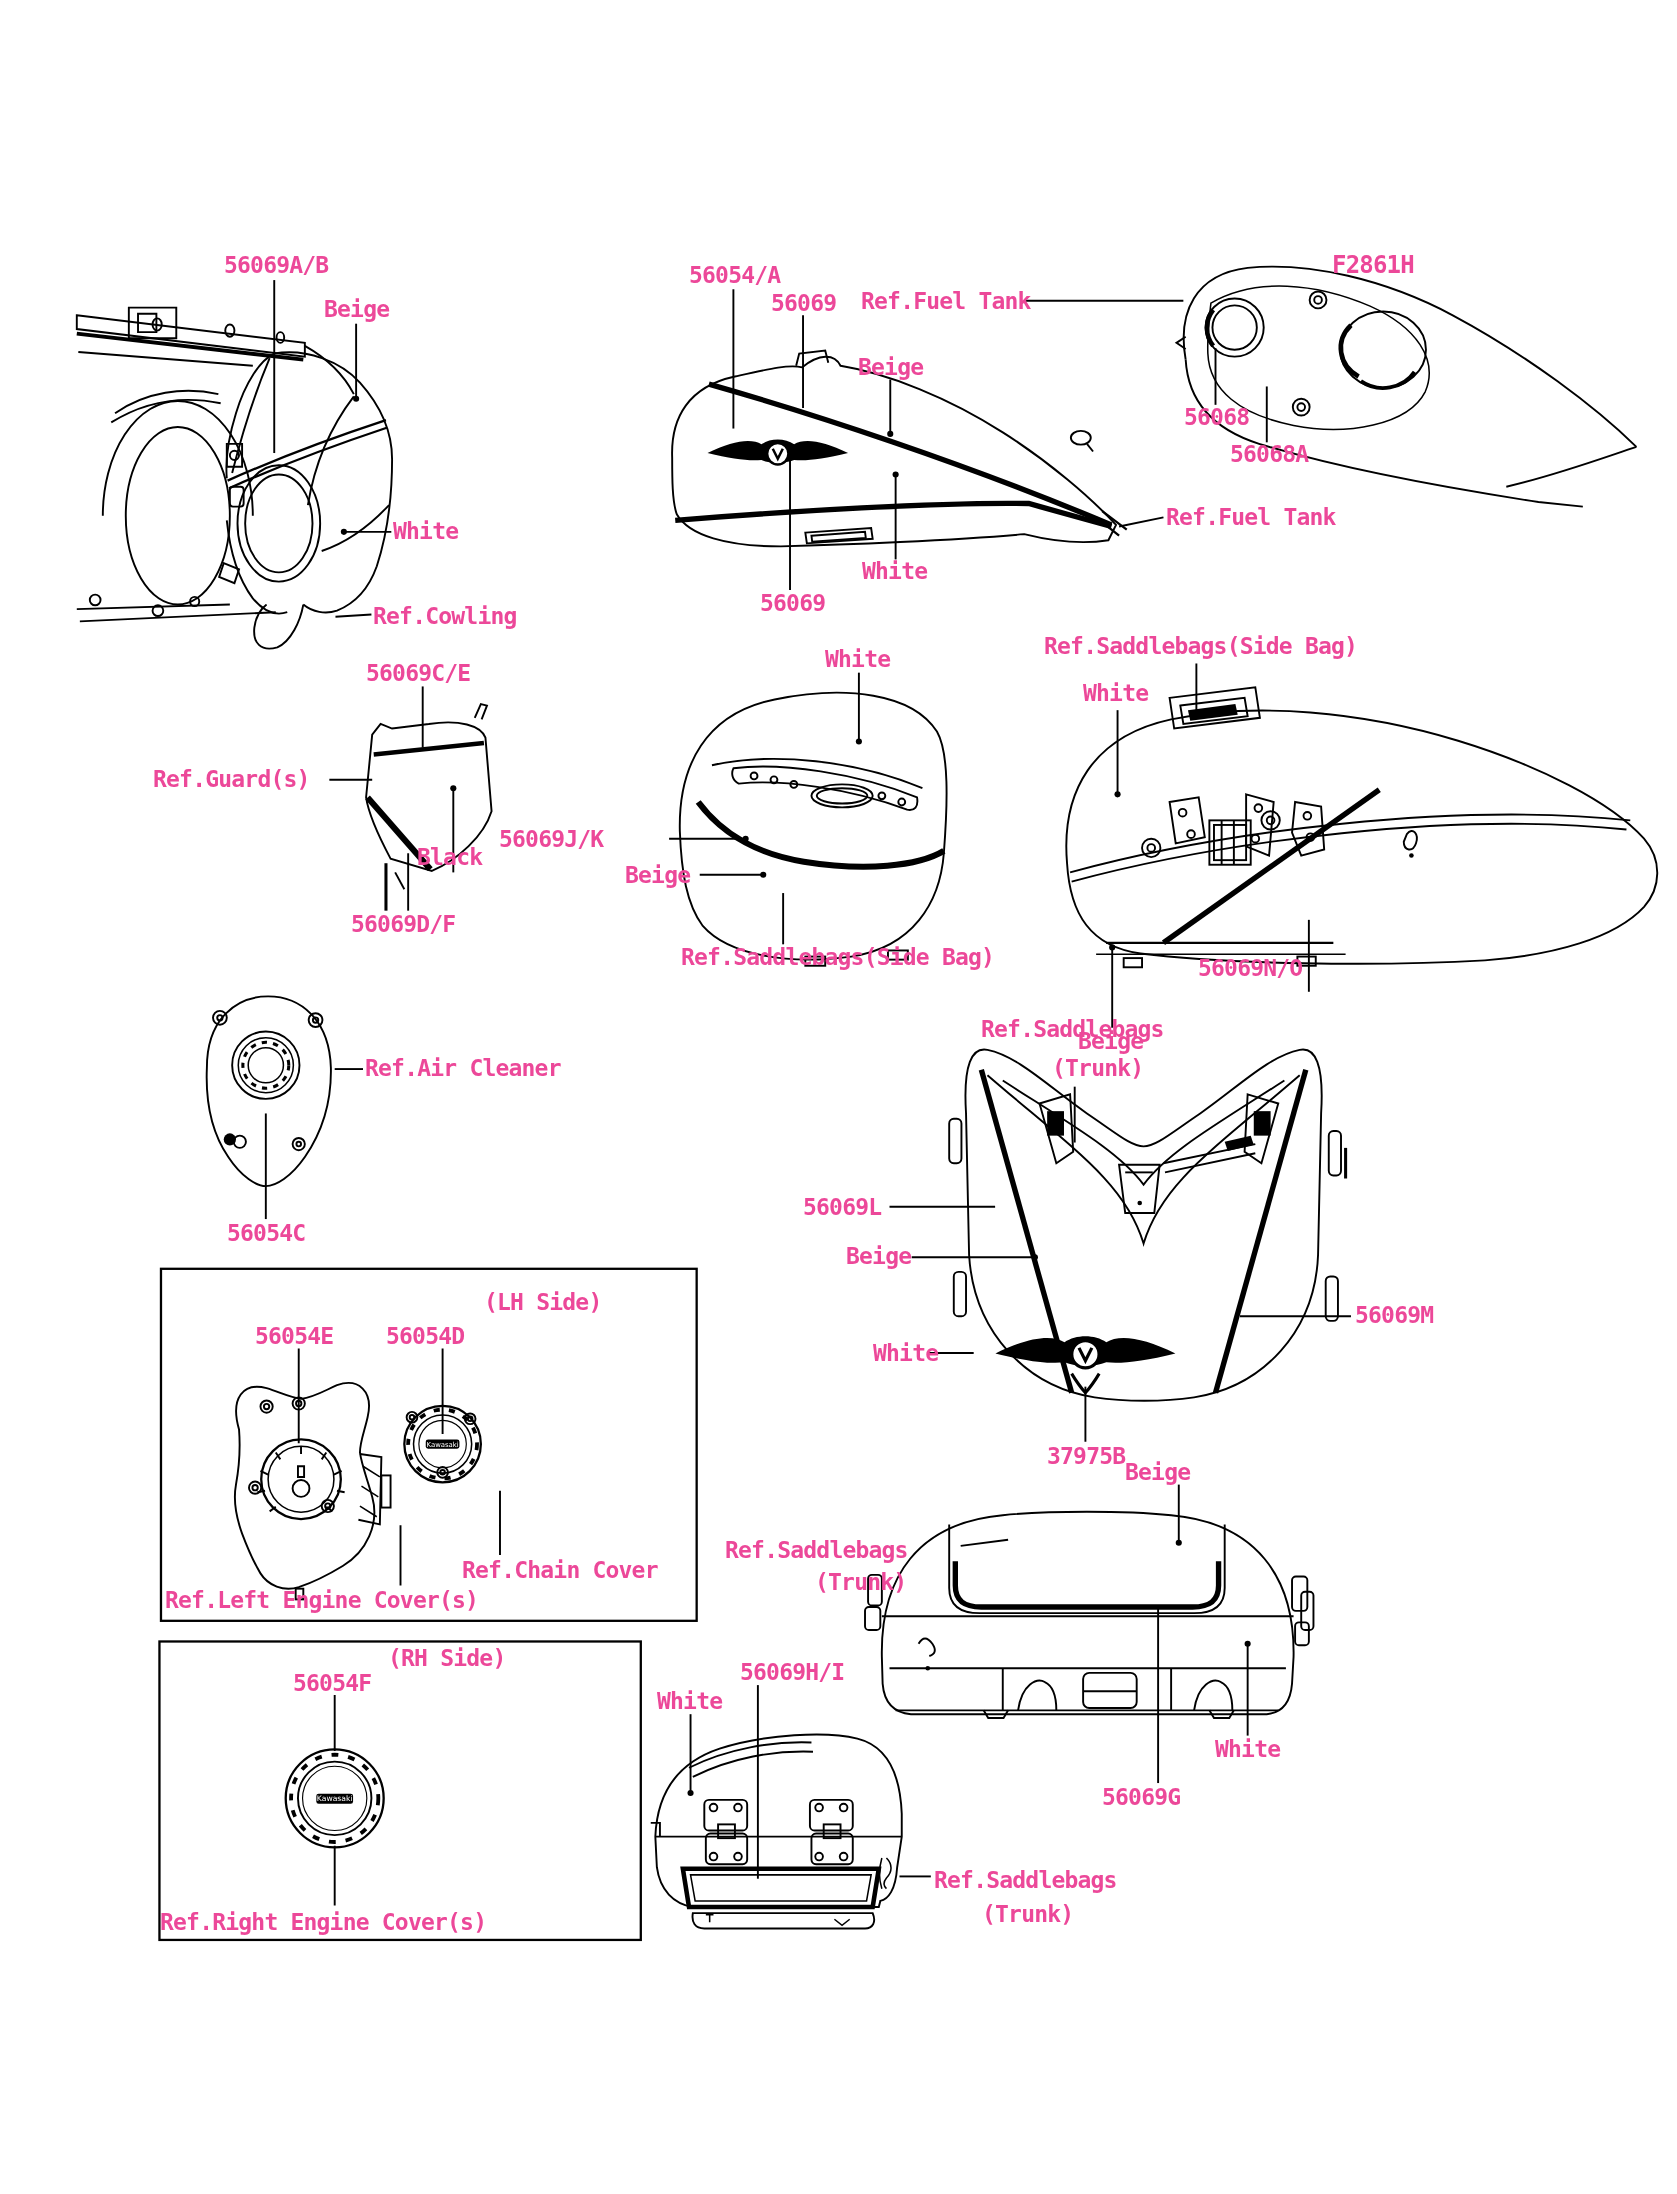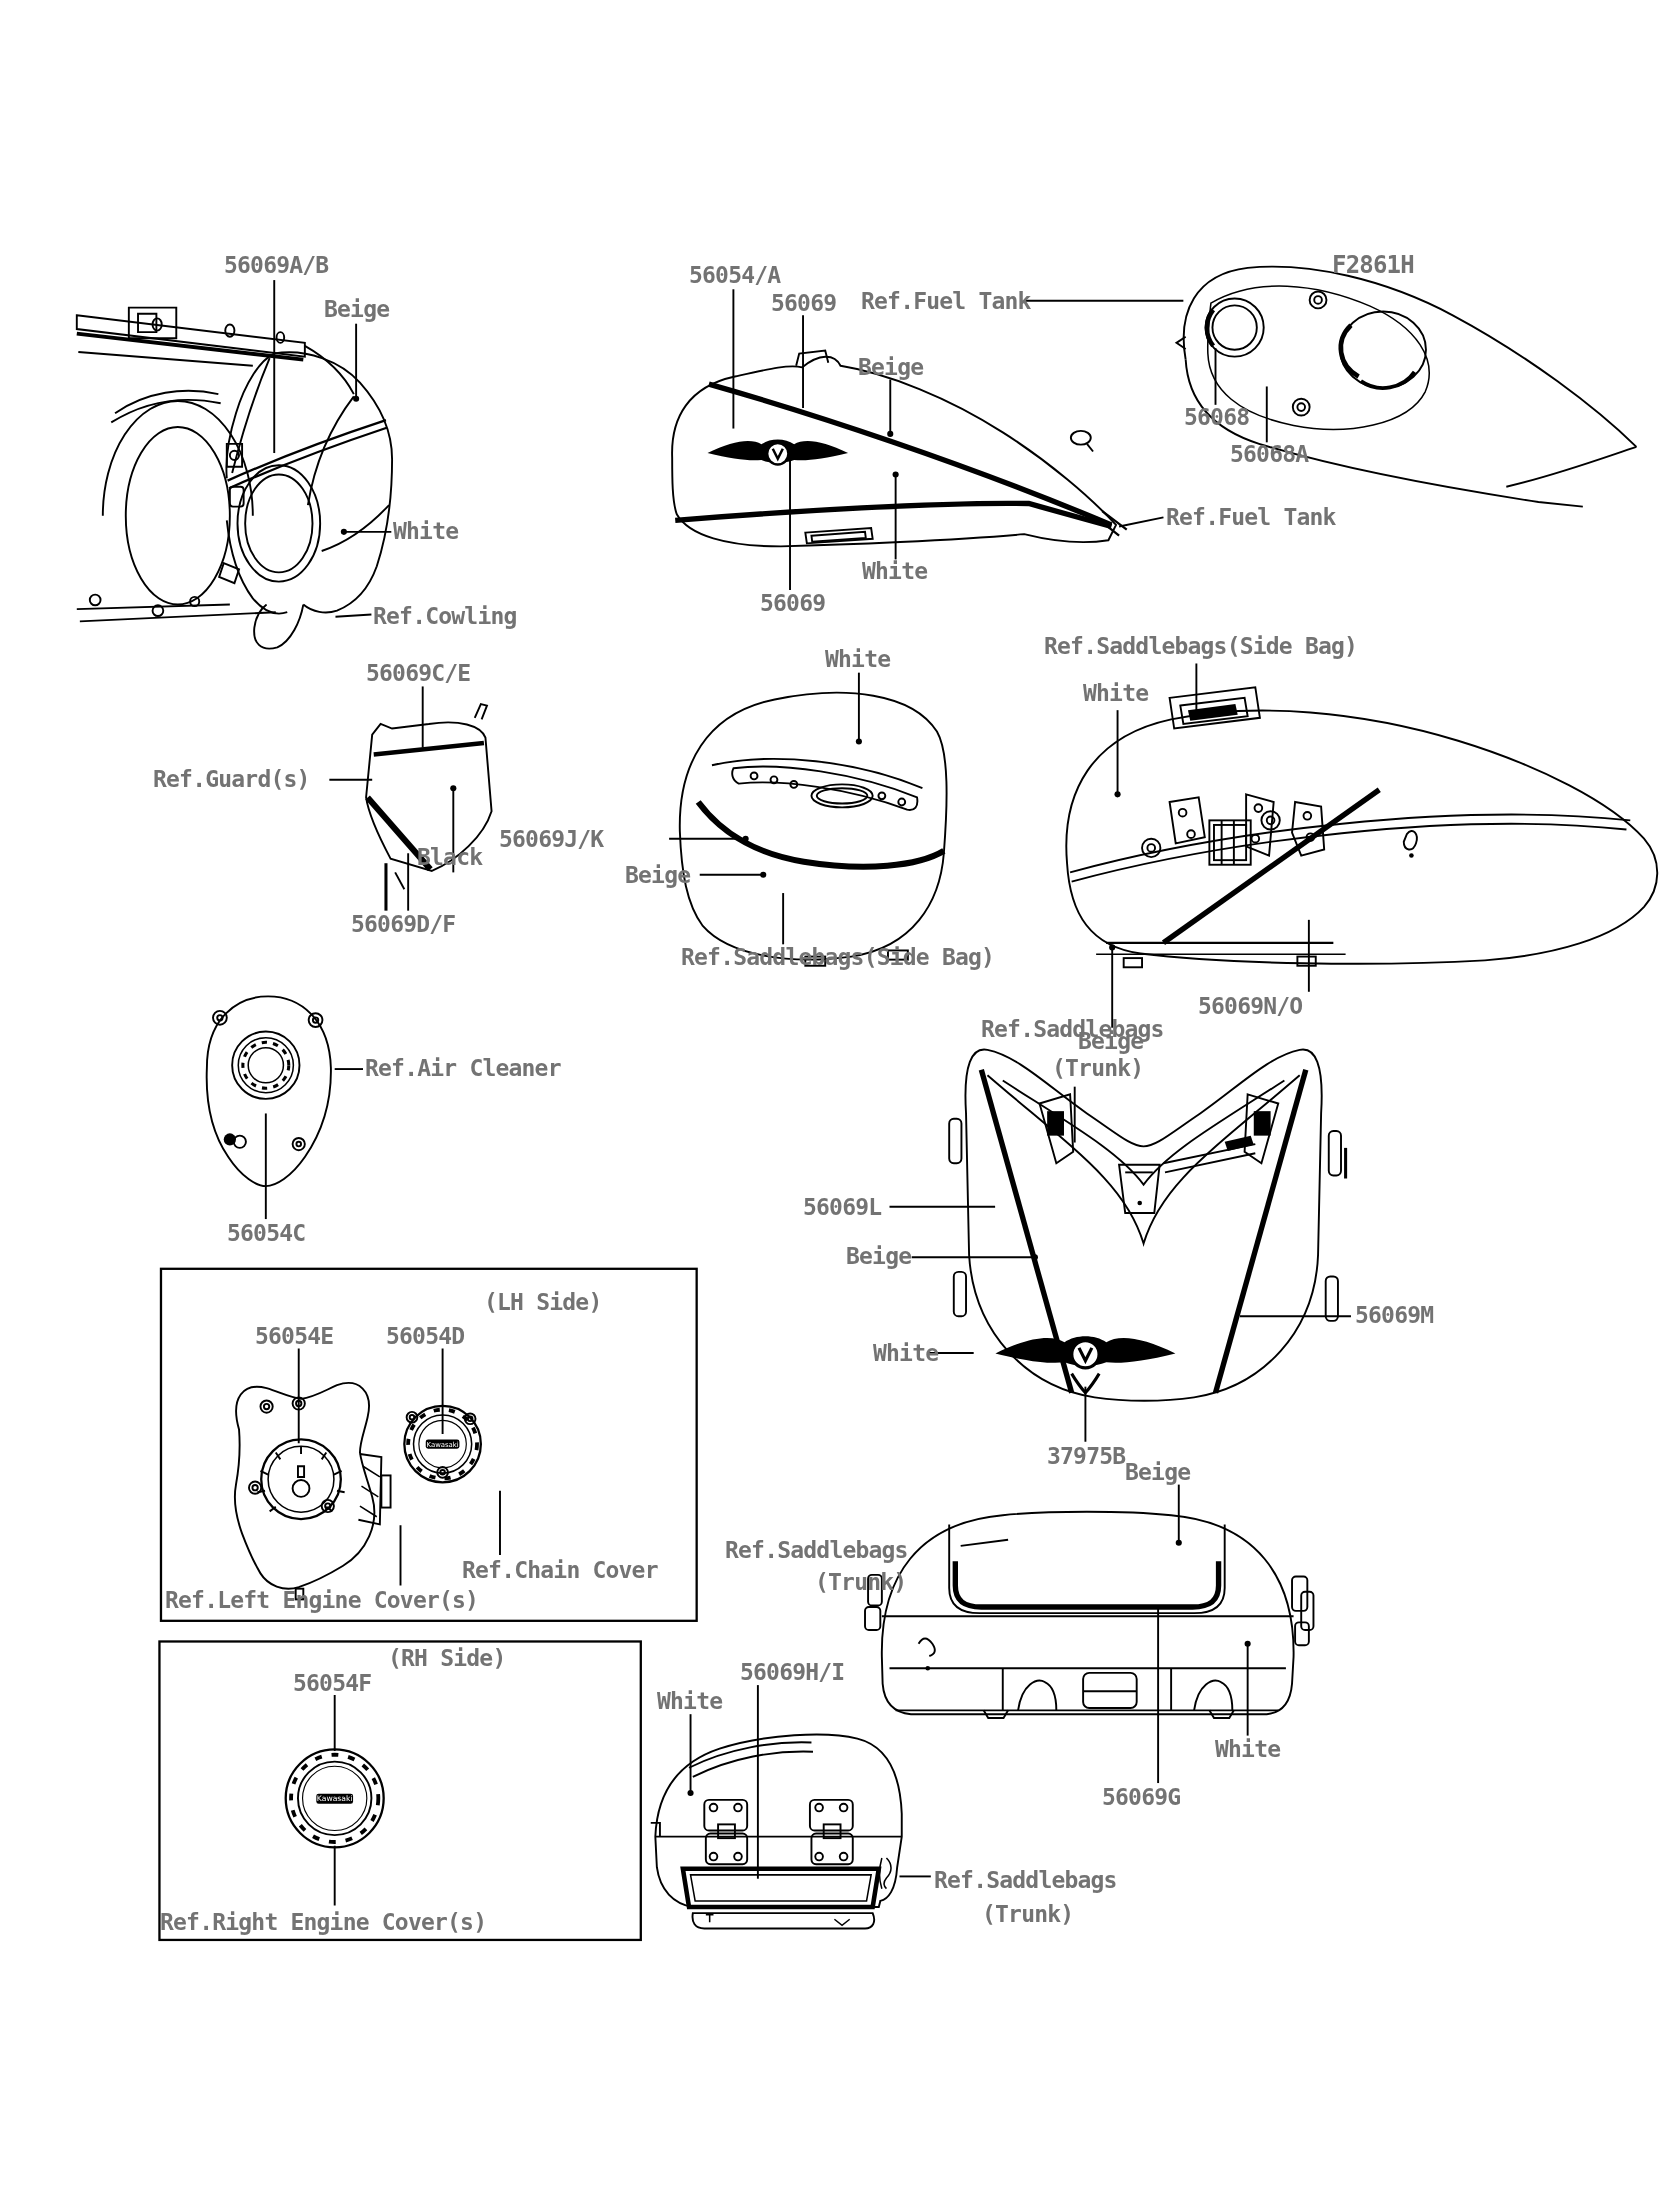--- a/index.html
+++ b/index.html
@@ -1,20 +1,20 @@
 <!DOCTYPE html>
 <html style="font-size:12.2px"><head>
 <meta charset="utf-8">
 <style>
   html,body{margin:0;padding:0;background:#fff;}
   #canvas{position:relative;width:1678px;height:2194px;background:#ffffff;overflow:hidden;
           font-family:"DejaVu Sans Mono","Liberation Mono",monospace;}
   #art{position:absolute;left:0;top:0;}
   .lbl{position:absolute;font-weight:bold;font-size:23px;line-height:1.05;letter-spacing:-0.8px;
-       color:#737373;white-space:pre;}
+       color:#ec4899;white-space:pre;}
   .sm{font-size:24px;}
 </style>
 </head>
 <body>
 
 <div id="canvas">
 
 <svg id="art" width="1678" height="2194" viewBox="0 0 2192 2867" fill="none" stroke="#000" stroke-width="2.5">
   <defs>
     <g id="wing">
@@ -388,21 +388,21 @@
 <div class="lbl" style="left:417px;top:845px">Black</div>
 <div class="lbl" style="left:351px;top:912px">56069D/F</div>
 
 <div class="lbl" style="left:825px;top:647px">White</div>
 <div class="lbl" style="left:499px;top:827px">56069J/K</div>
 <div class="lbl" style="left:625px;top:863px">Beige</div>
 <div class="lbl" style="left:681px;top:945px">Ref.Saddlebags(Side Bag)</div>
 
 <div class="lbl" style="left:1044px;top:634px">Ref.Saddlebags(Side Bag)</div>
 <div class="lbl" style="left:1083px;top:681px">White</div>
-<div class="lbl" style="left:1198px;top:994px">56069N/O</div>
+<div class="lbl" style="left:1198px;top:956px">56069N/O</div>
 <div class="lbl" style="left:1078px;top:1029px">Beige</div>
 
 <div class="lbl" style="left:365px;top:1056px">Ref.Air Cleaner</div>
 <div class="lbl" style="left:227px;top:1221px">56054C</div>
 
 <div class="lbl" style="left:981px;top:1017px">Ref.Saddlebags</div>
 <div class="lbl" style="left:1052px;top:1056px">(Trunk)</div>
 <div class="lbl" style="left:803px;top:1195px">56069L</div>
 <div class="lbl" style="left:846px;top:1244px">Beige</div>
 <div class="lbl" style="left:873px;top:1341px">White</div>

